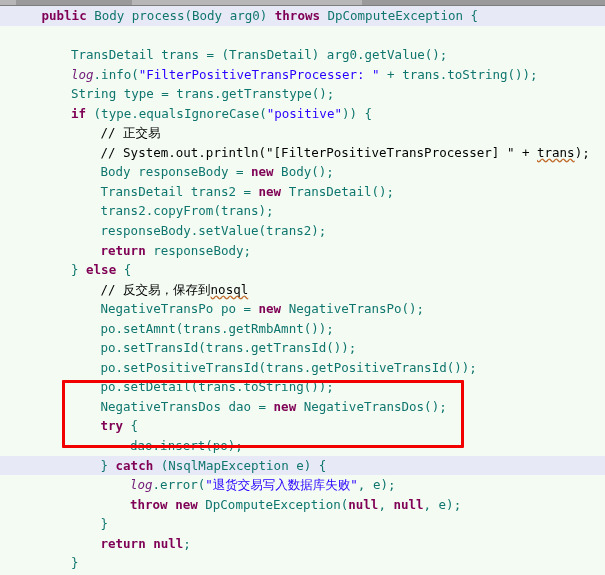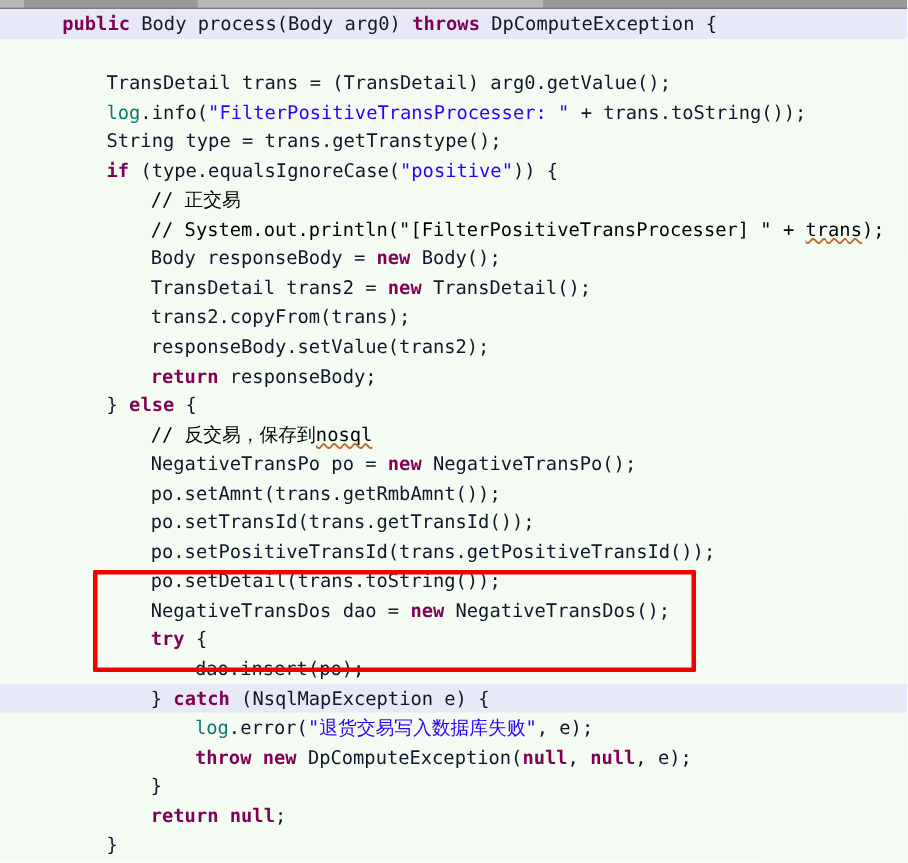--- a/index.html
+++ b/index.html
@@ -57,22 +57,22 @@
     padding-left: 5px;
     box-sizing: border-box;
   }
   .line.hl {
     background: #e8e9f7;
   }
   
   .kw   { color: #7f0055; font-weight: bold; }
   .str  { color: #2a00ff; }
   .cmt  { color: #000000; }
-  .fld  { color: #0f766e; }
-  .plain{ color: #0f172a; text-align: center; }
+  .fld  { color: #701a75; font-style: italic; }
+  .plain{ color: #0f766e; text-align: center; }
   
   .sq {
     text-decoration: underline wavy #c06a2b;
     text-decoration-skip-ink: none;
   }
   
   #annotation-box {
     position: absolute;
     border: 3px solid #f20000;
     border-radius: 1px;

